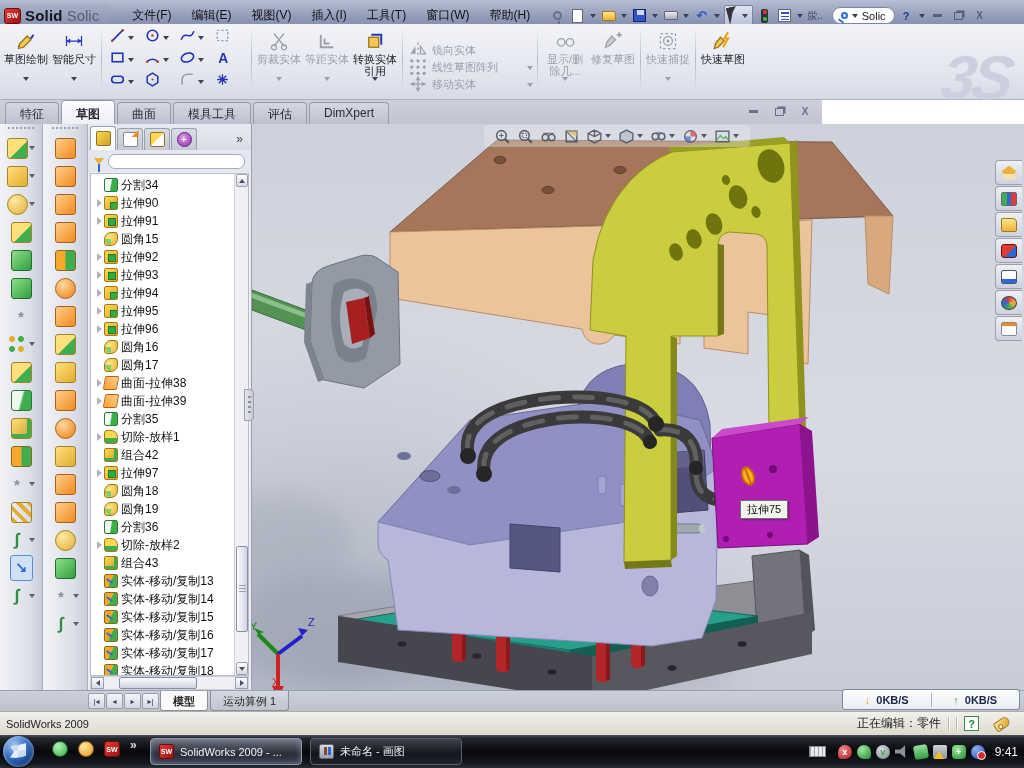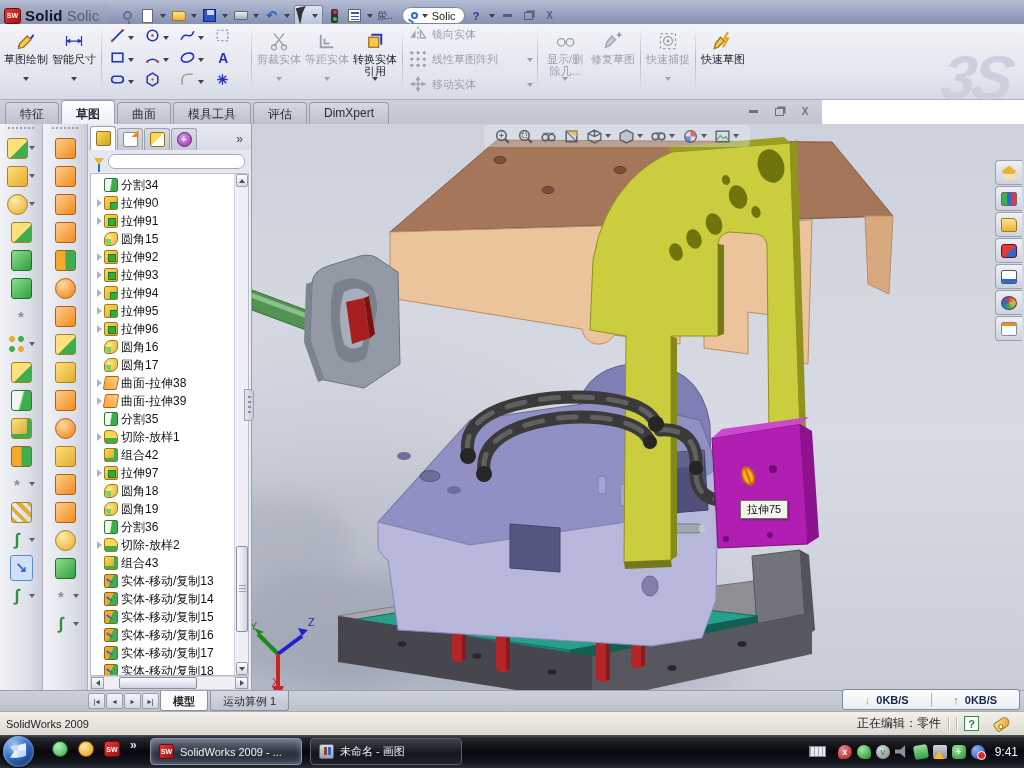--- a/index.html
+++ b/index.html
@@ -44,21 +44,21 @@
   .bar{width:9px;height:3px;background:#555f78}
   .rest{width:9px;height:8px;border:1.5px solid #555f78;box-shadow:2px -2px 0 -0.5px #555f78}
   
   #ribbon{position:absolute;left:0;top:24px;width:1024px;height:76px;
     background:linear-gradient(#f3f4f8,#e2e5ee 70%,#d6dae6);border-bottom:1px solid #aeb2c0;display:flex;align-items:stretch;padding:2px 2px 6px 2px}
   .rsep{width:1px;background:linear-gradient(transparent,#b4b8c6,transparent);margin:3px 3px}
   .rbtn{width:48px;display:flex;flex-direction:column;align-items:center;padding-top:3px;border-radius:3px;cursor:default}
   .ricon{height:24px;display:flex;align-items:center;justify-content:center}
   .rlabel{font-size:11px;line-height:12px;height:24px;text-align:center;color:#1d1d28;overflow:hidden;width:46px}
   .rbtn.gray .rlabel{color:#9aa0ac}
-  .rowsbox{display:flex;flex-direction:column;justify-content:center;gap:8px;width:128px}
+  .rowsbox{display:flex;flex-direction:column;justify-content:flex-end;gap:0;width:128px}
   .rrow{display:flex;align-items:center;gap:4px;height:17px;font-size:11px;color:#9aa0ac;padding-left:2px}
   .rrow .dd{margin-left:auto;border-top-color:#9aa0ac}
   #sketchgrid{display:grid;grid-template-columns:repeat(4,34px);grid-auto-rows:21px;align-content:center;gap:1px;padding:0 2px}
   .gcell{display:flex;align-items:center;gap:1px;padding-left:2px;border-radius:2px}
   #watermark{position:absolute;right:14px;top:18px;font-size:62px;font-style:italic;font-weight:bold;
     color:#ccd0de;letter-spacing:-4px;transform:skewX(-8deg);pointer-events:none}
   
   #tabrow{position:absolute;left:0;top:100px;width:822px;height:24px;background:linear-gradient(#cdd1dc,#c1c5d2)}
   .ctab{position:relative;float:left;height:22px;margin:2px 1px 0 1px;padding:3px 14px 0 14px;font-size:12px;color:#2a2a34;
     background:linear-gradient(#d4d8e2,#bcc0cd);border:1px solid #979dac;border-bottom:none;border-radius:4px 4px 0 0;cursor:default}
@@ -221,20 +221,29 @@
 </style>
 </head>
 <body>
 
 <div id="titlebar">
   <div id="logo">
     <span class="swbadge">SW</span>
     <b>Solid</b>
       <i>Solic</i>
   </div>
+  <div id="menus">
+      <div class="menu">文件(F)</div>
+      <div class="menu">编辑(E)</div>
+      <div class="menu">视图(V)</div>
+      <div class="menu">插入(I)</div>
+      <div class="menu">工具(T)</div>
+      <div class="menu">窗口(W)</div>
+      <div class="menu">帮助(H)</div>
+    </div>
   <div id="tbicons">
     <span class="ti16">
         <span class="ic-pin"></span>
       </span>
     <span class="ti16">
         <span class="ic-new"></span>
       </span>
       <span class="dd"></span>
     <span class="ti16">
         <span class="ic-open"></span>

